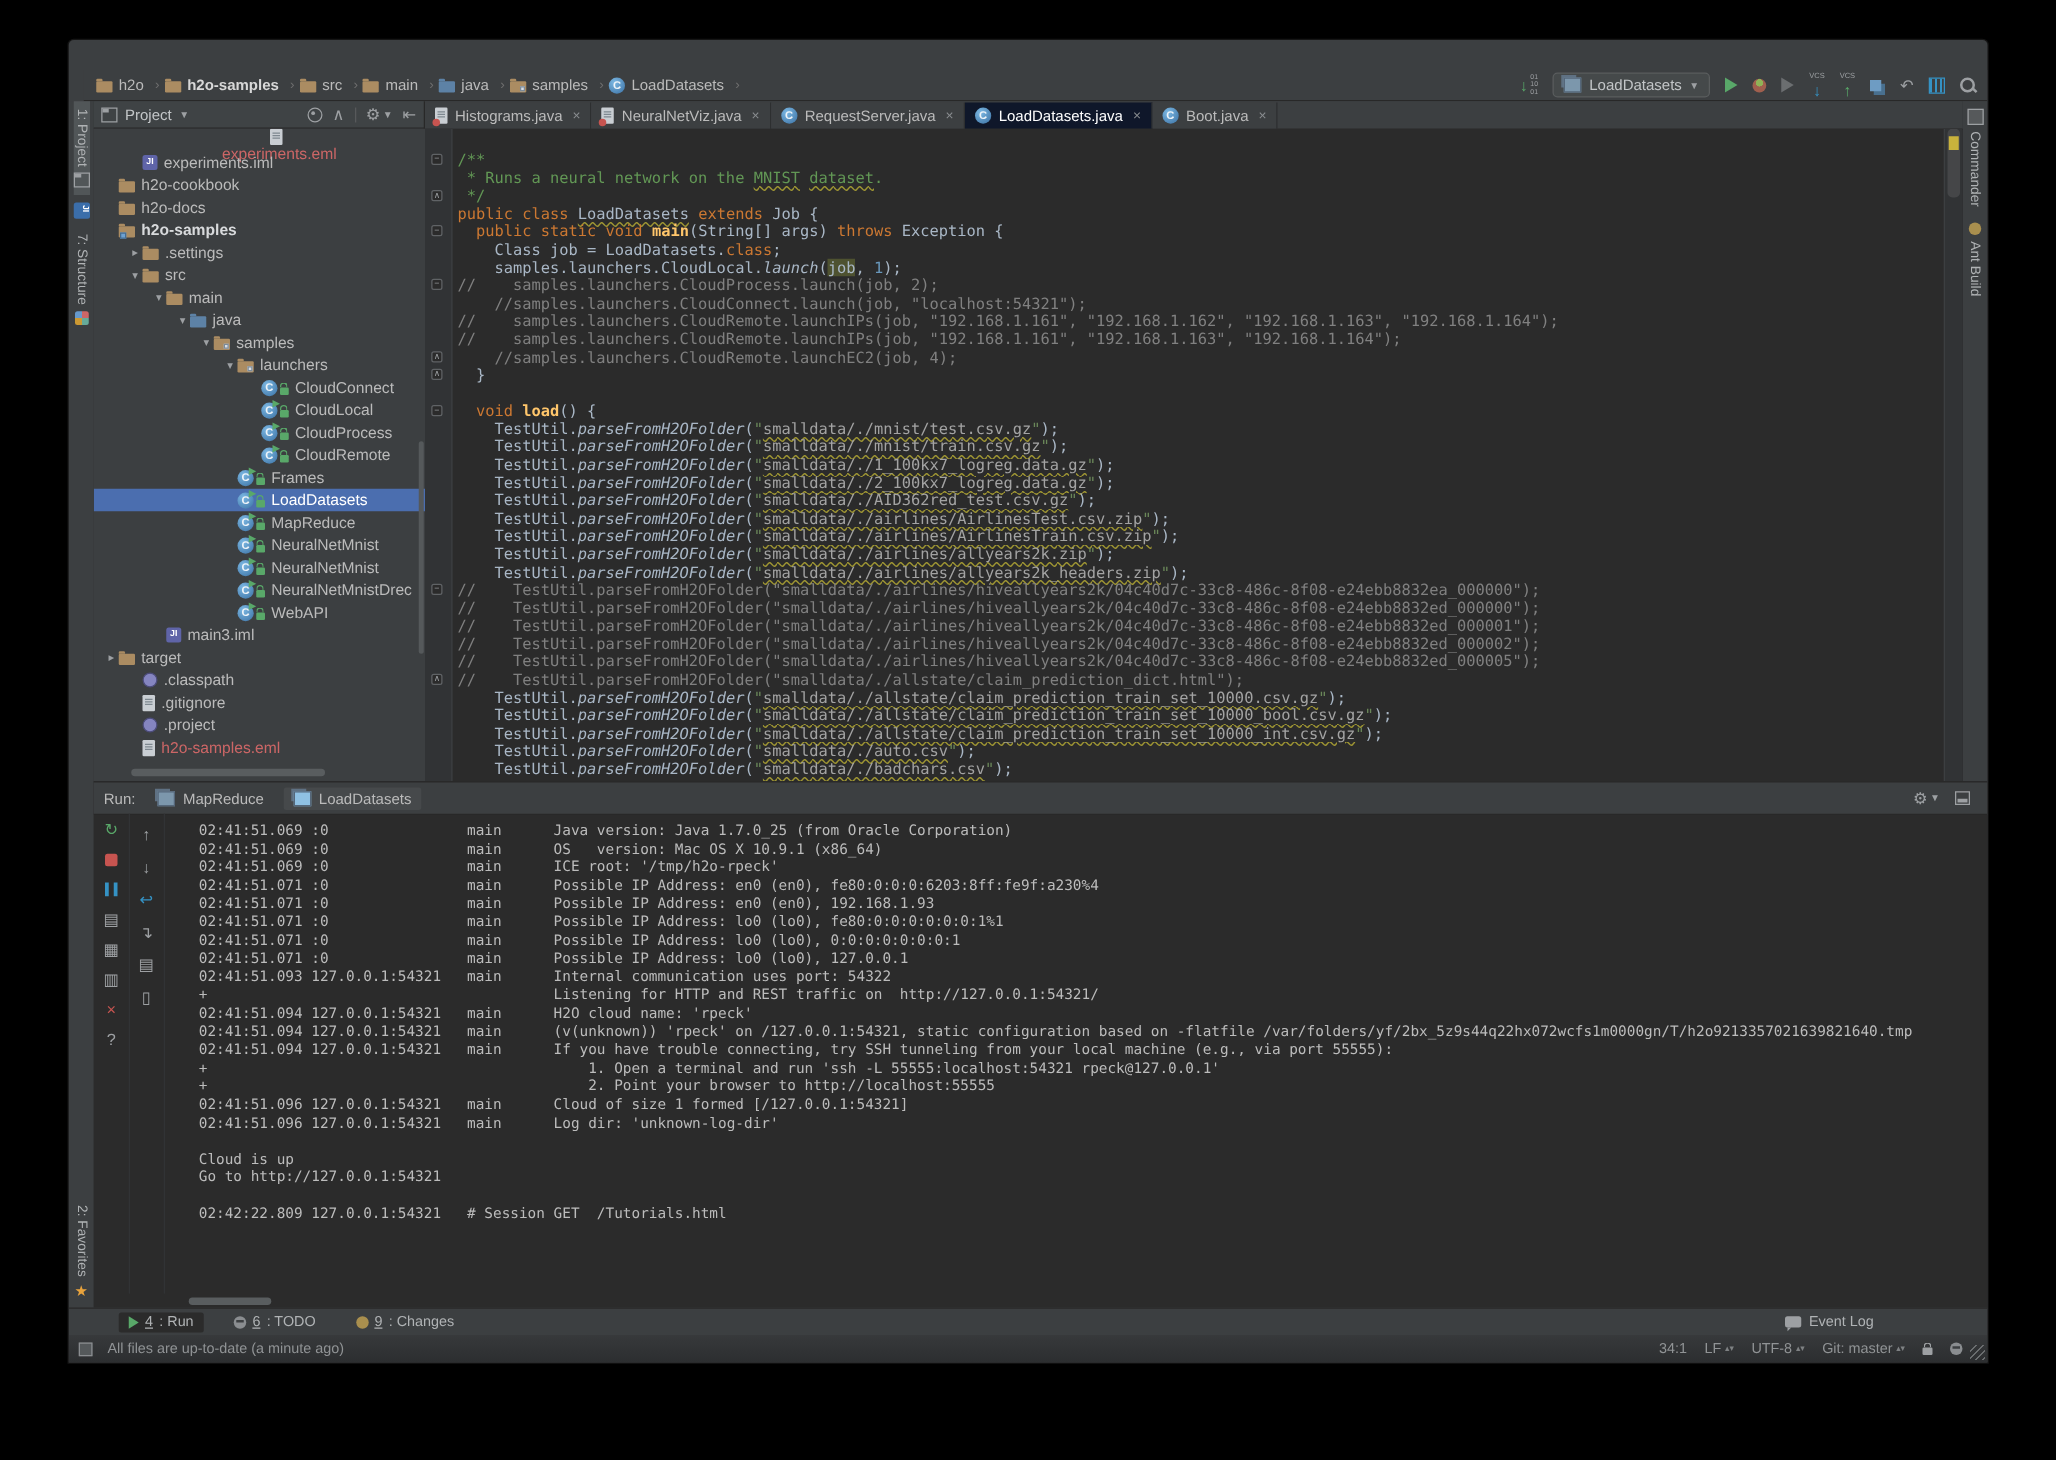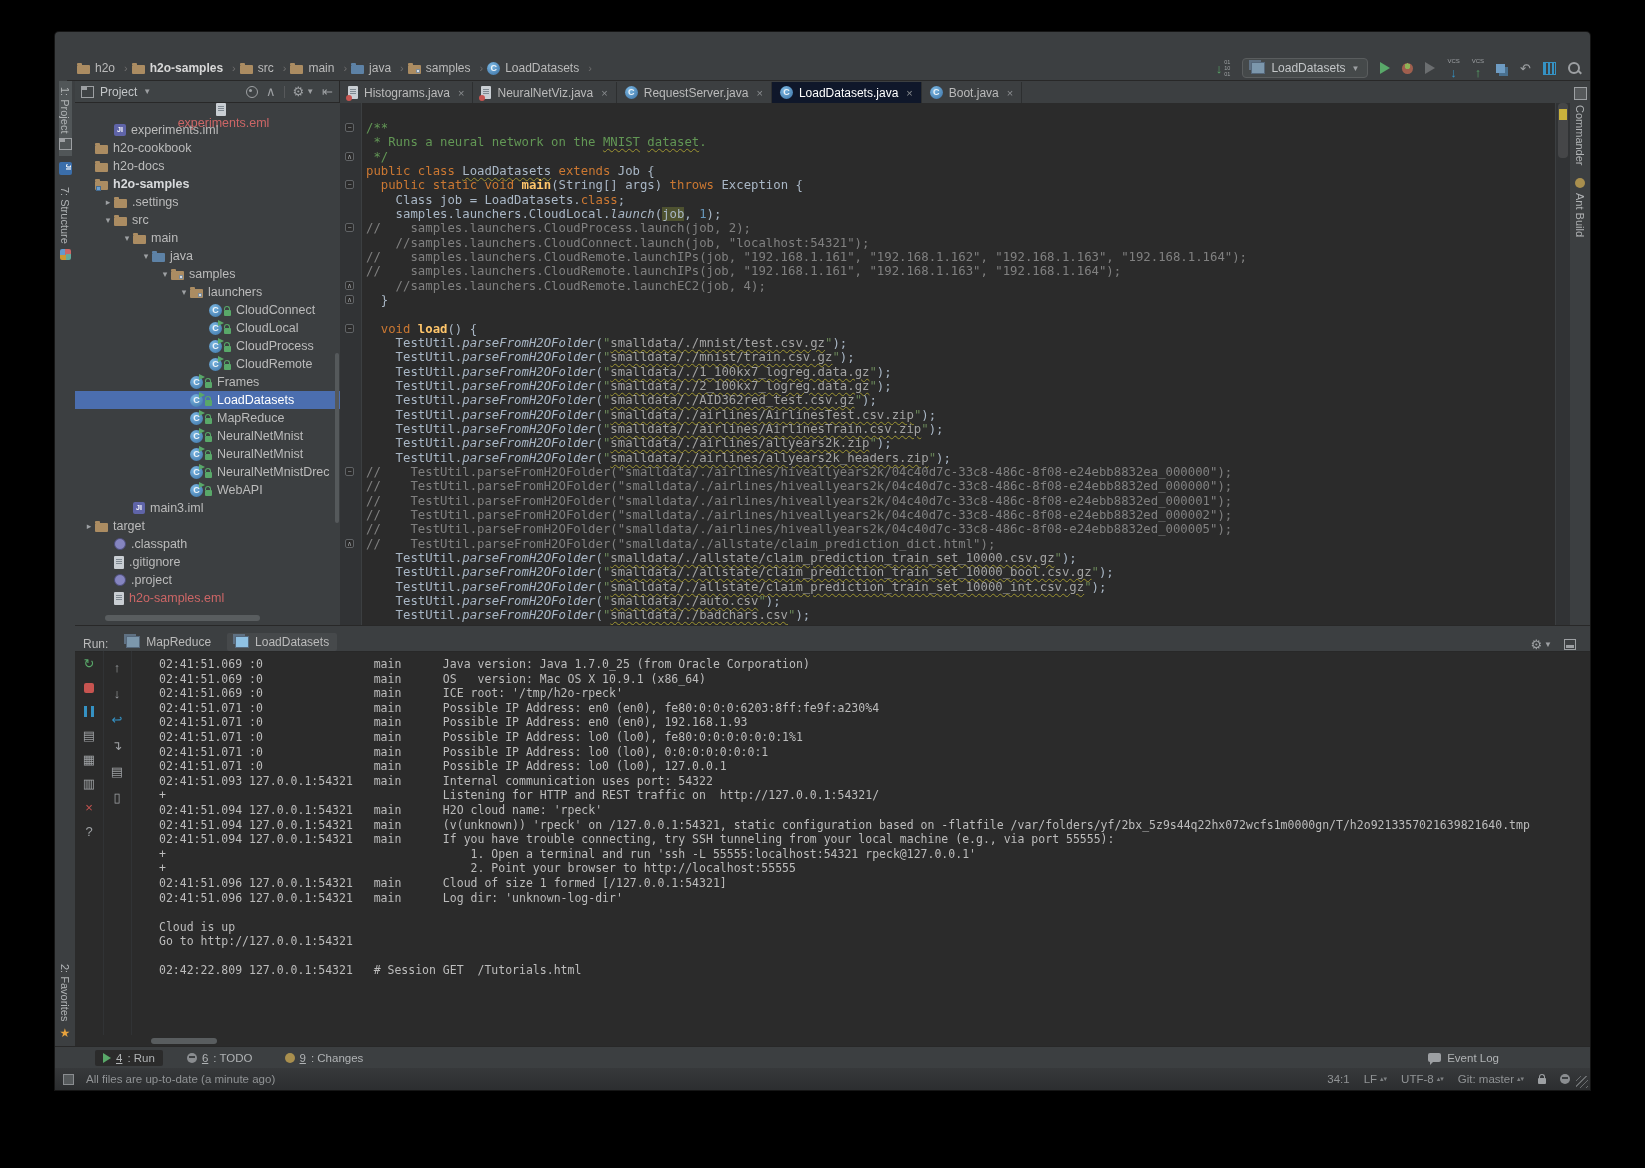--- a/index.html
+++ b/index.html
@@ -126,21 +126,21 @@
   .tk-hl{color:#a9b7c6;background:#4e5230;}
   .tk-strw{color:#a3a3a3;text-decoration:underline wavy #9e9532 1px;text-underline-offset:2px;}
   .tk-docw{color:#629755;text-decoration:underline wavy #9e9532 1px;text-underline-offset:2px;}
   .tk-pw{color:#a9b7c6;text-decoration:underline wavy #9e9532 1px;text-underline-offset:2px;}
   #estripe{position:absolute;right:0;top:0;bottom:0;width:14px;background:#313335;border-left:1px solid #3c3f41;}
   .emark{position:absolute;left:3px;top:6px;width:8px;height:11px;background:#c9b23c;}
   .escroll{position:absolute;left:2px;top:0;width:10px;height:55px;background:rgba(160,160,160,.18);border-radius:4px;}
 
   
   #run-panel{position:absolute;left:20px;top:593px;right:0;height:421px;background:#2b2b2b;border-top:1px solid #282828;}
-  #run-header{height:25px;background:#3c3f41;border-bottom:1px solid #282828;display:flex;align-items:flex-end;padding:0 8px;gap:10px;font-size:12px;color:#bbbbbb;}
+  #run-header{height:25px;background:#3c3f41;border-bottom:1px solid #282828;display:flex;align-items:center;padding:0 8px;gap:10px;font-size:12px;color:#bbbbbb;}
   .rtab{display:flex;align-items:center;gap:6px;padding:2px 8px;}
   .rtab.active{background:#46494b;border-radius:2px;}
   #run-header .rh-icons{margin-left:auto;display:flex;align-items:center;gap:12px;color:#9da0a3;font-size:13px;margin-right:6px;}
   #con-tools1{position:absolute;left:0;top:25px;bottom:12px;width:28px;border-right:1px solid #313335;display:flex;flex-direction:column;align-items:center;padding-top:6px;gap:11px;}
   #con-tools2{position:absolute;left:28px;top:25px;bottom:12px;width:28px;border-right:1px solid #313335;display:flex;flex-direction:column;align-items:center;padding-top:10px;gap:13px;}
   .conicon{font-size:13px;line-height:13px;height:13px;}
   #console{position:absolute;left:64px;top:25px;right:4px;bottom:12px;overflow:hidden;}
   #console pre{margin:0;padding:6px 0 0 20px;font-family:"DejaVu Sans Mono",monospace;font-size:11.5px;line-height:14.6px;color:#bcbcbc;}
   .cscroll-h{position:absolute;left:76px;bottom:3px;width:66px;height:6px;border-radius:3px;background:#595d5f;}
 

